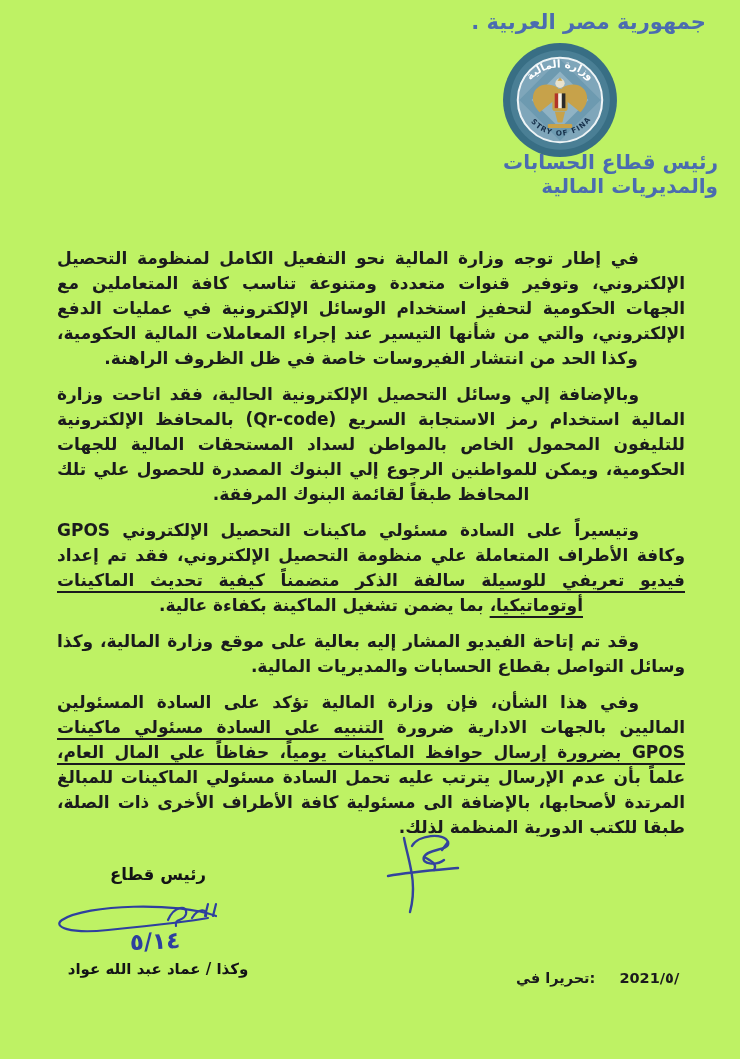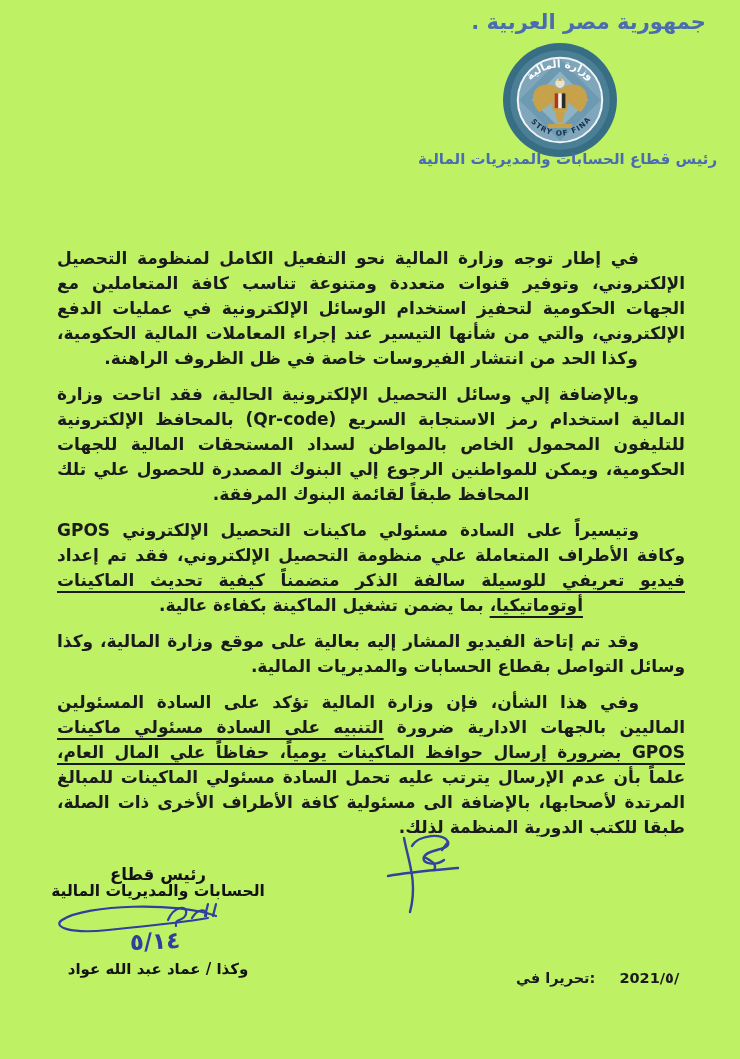--- a/index.html
+++ b/index.html
@@ -3,22 +3,22 @@
 <meta charset="utf-8">
 <style>
   html,body{margin:0;padding:0;}
   body{width:740px;height:1059px;font-family:"DejaVu Sans",sans-serif;}
   .page{position:relative;width:740px;height:1059px;background:#bef264;overflow:hidden;}
 
   
   .country{position:absolute;top:10px;right:34px;font-size:21px;font-weight:bold;
            color:#4b6cb0;direction:rtl;letter-spacing:.5px;}
   .seal{position:absolute;left:501px;top:41px;width:118px;height:118px;}
-  .sector{position:absolute;left:418px;top:150px;width:300px;text-align:left;
-          font-size:15px;font-weight:bold;color:#4b6cb0;direction:rtl;}
+  .sector{position:absolute;left:418px;top:150px;width:300px;text-align:right;
+          font-size:20px;font-weight:bold;color:#4b6cb0;direction:rtl;}
 
   
   .title-wrap{position:absolute;left:57px;top:205px;width:628px;text-align:center;}
   .letter-title{display:inline-block;direction:rtl;font-size:19px;font-weight:bold;
                 color:#15151a;padding:0 12px 5px;border-bottom:2.2px solid #1a1a1a;}
 
   
   .body-text{position:absolute;left:57px;top:246px;width:628px;direction:rtl;
              color:#1b1b1d;font-size:17px;font-weight:bold;line-height:25px;}
   .para{margin:0 0 11px 0;text-align:justify;text-indent:46px;}
@@ -91,21 +91,20 @@
     <g stroke="#33439c" stroke-width="2.4" fill="none" stroke-linecap="round">
       <path d="M34 16 C40 5 66 2 70 12 C73 21 50 18 46 27 C43 34 58 36 66 30"></path>
       <path d="M46 27 C52 30 60 34 56 40"></path>
       <path d="M10 46 C32 42 58 40 80 38"></path>
       <path d="M26 8 C30 30 40 52 32 82"></path>
       <path d="M64 20 l6 -8"></path>
     </g>
   </svg>
 
   <div class="sig-line1">رئيس قطاع</div>
-  <div class="sig-line2">الحسابات والمديريات المالية</div>
 
   <svg class="flourish" viewBox="0 0 175 44">
     <g stroke="#2e3f9f" stroke-width="2.2" fill="none" stroke-linecap="round">
       <path d="M168 18 C130 4 38 6 14 22 C4 29 22 36 60 32 C100 28 140 24 160 20"></path>
       <path d="M120 22 C126 8 140 6 138 16 C136 24 126 20 128 28"></path>
       <path d="M144 20 C150 10 160 10 158 18"></path>
       <path d="M160 6 l-3 12"></path>
       <path d="M168 6 l-3 12"></path>
     </g>
   </svg>

